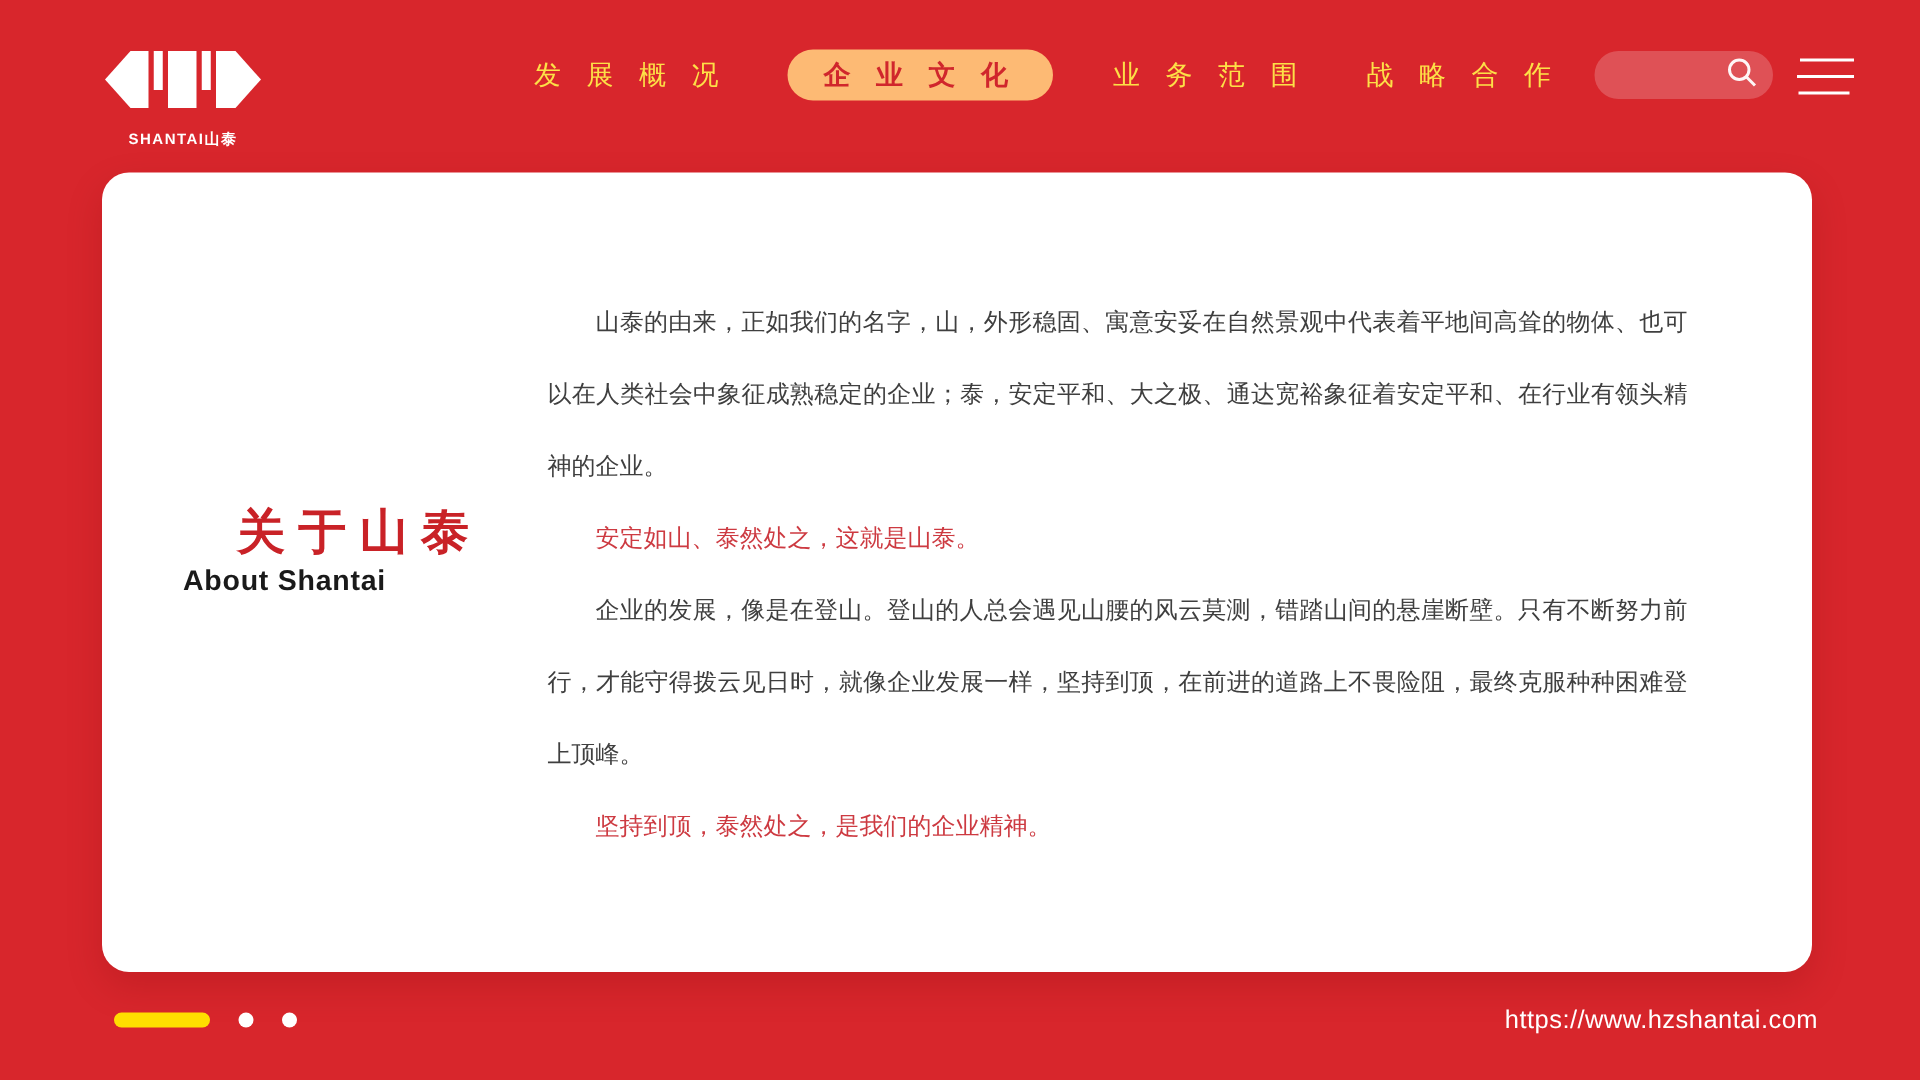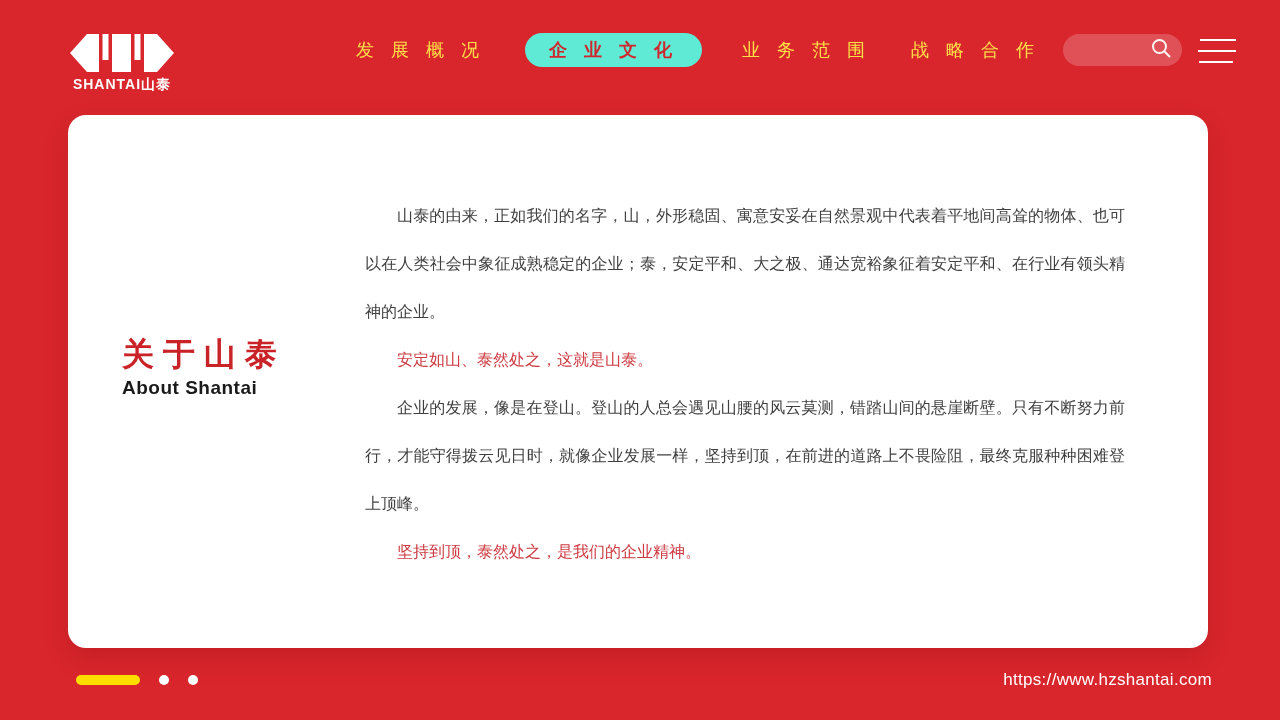--- a/index.html
+++ b/index.html
@@ -8,29 +8,29 @@
     font-family:"Liberation Sans","DejaVu Sans",sans-serif;
     background:#d8262c;
     position:relative;
   }
 
   
   .header { position:absolute; left:0; top:0; width:1280px; height:115px; }
 
   .logo { position:absolute; left:68px; top:32px; width:108px; text-align:center; cursor:pointer; }
   .logo svg { display:block; margin:0 auto; }
-  .logo-text { color:#ffffff; font-weight:bold; font-size:14px; letter-spacing:1px; margin-top:2px; white-space:nowrap; }
+  .logo-text { color:#ffffff; font-weight:bold; font-size:10px; letter-spacing:1px; margin-top:12px; white-space:nowrap; }
 
   .nav { position:absolute; left:356px; top:33px; height:34px; display:flex; align-items:center; gap:40px; }
   .nav-item {
     color:#fde047; font-size:18px; letter-spacing:6px; white-space:nowrap;
     height:34px; line-height:34px; cursor:pointer;
   }
   .nav-item.active {
-    background:#5eead4; color:#d0262c; border-radius:17px; padding:0 24px; font-weight:bold;
+    background:#fdba74; color:#d0262c; border-radius:17px; padding:0 24px; font-weight:bold;
   }
 
   .search-box {
     position:absolute; left:1063px; top:34px; width:119px; height:32px;
     background:rgba(255,255,255,0.20); border-radius:16px;
     display:flex; align-items:center; justify-content:flex-end; padding-right:10px;
   }
   .search-input {
     position:absolute; left:12px; top:0; width:80px; height:32px;
     background:transparent; border:none; outline:none; color:#fff; font-size:14px;
@@ -42,21 +42,21 @@
   .hamburger span:nth-child(2){ width:38px; }
   .hamburger span:nth-child(3){ width:34px; margin-left:1px; }
 
   
   .card {
     position:absolute; left:68px; top:115px; width:1140px; height:533px;
     background:#ffffff; border-radius:18px;
     box-shadow:0 10px 24px rgba(110,0,5,0.18);
   }
   .section-head { position:absolute; left:54px; top:218px; }
-  .section-title-zh { color:#c92227; font-size:32px; font-weight:bold; white-space:nowrap; }
+  .section-title-zh { color:#c92227; font-size:32px; font-weight:bold; white-space:nowrap;margin-left:36px; }
   .section-title-en { color:#1a1a1a; font-size:19px; font-weight:bold; letter-spacing:0.5px; }
 
   .article { position:absolute; left:297px; top:77px; width:760px; font-size:16px; line-height:48px; }
   .article p { text-indent:2em; }
   .article p.normal { color:#3f3f3f; text-align:justify; }
   .article p.highlight { color:#cd3a41; }
 
   
   .pagination { position:absolute; left:76px; top:674px; height:12px; display:flex; align-items:center; gap:19px; }
   .page-pill { width:64px; height:10px; border-radius:5px; background:#ffde00; cursor:pointer; }

